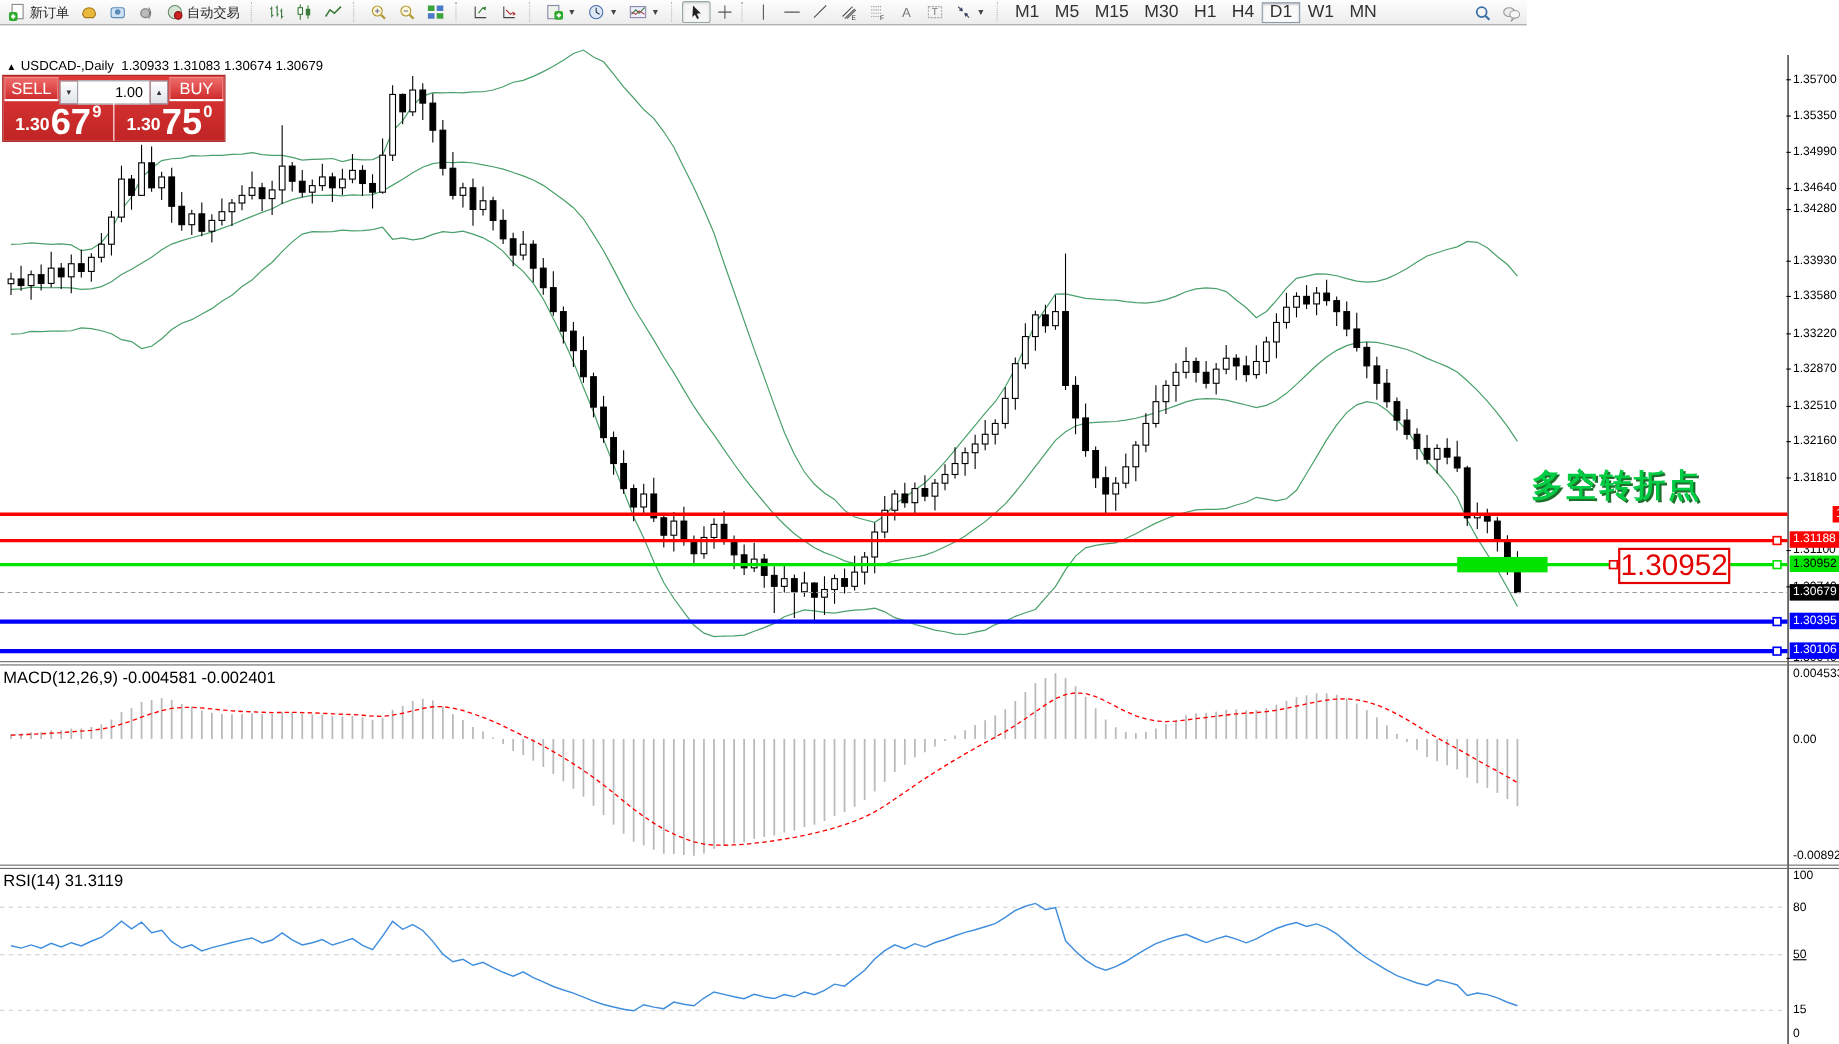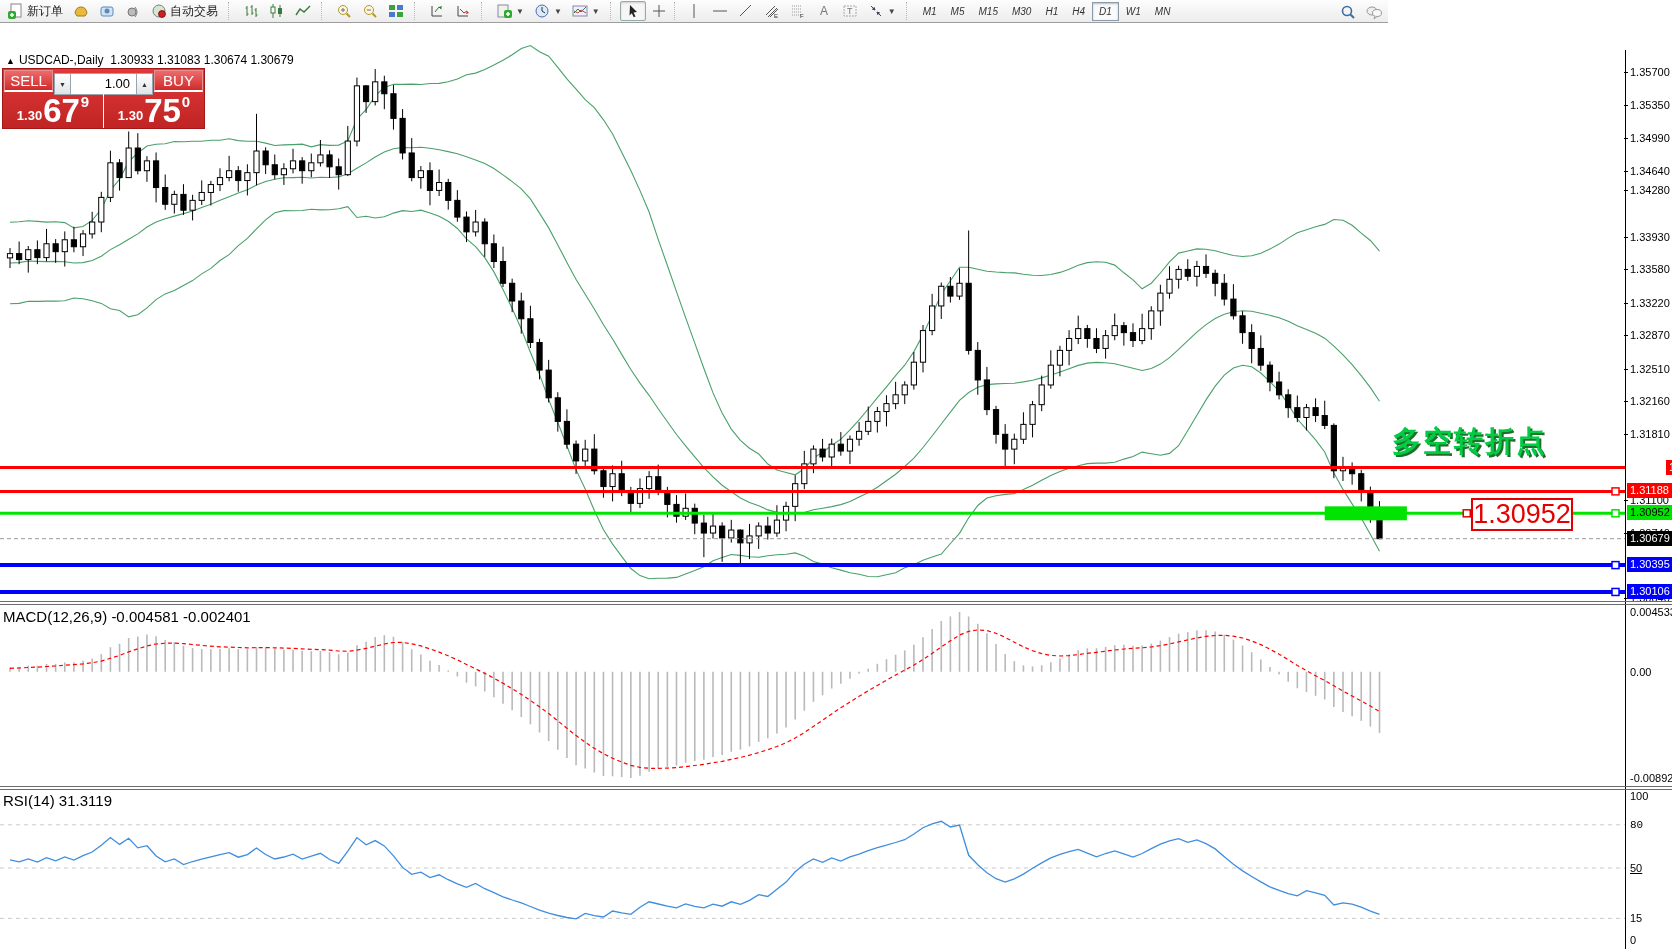--- a/index.html
+++ b/index.html
@@ -11,22 +11,22 @@
   #toolbar { position:absolute; left:0; top:0; width:1388px; height:23px;
     background:linear-gradient(#fdfdfd,#ececec); border-bottom:1px solid #9e9e9e;
     display:flex; align-items:center; font-size:12px; color:#222; z-index:30; }
   .tb-group { display:flex; align-items:center; height:23px; padding:0 3px; }
   .tb-sep { width:5px; height:18px; border-left:1px dotted #b9b9b9; margin:0 2px; }
   .tb-btn { display:flex; align-items:center; gap:3px; padding:1px 4px; height:20px;
     border:1px solid transparent; border-radius:2px; white-space:nowrap; cursor:default; }
   .tb-btn.pressed { background:#f6f6f6; border:1px solid #9aa; box-shadow:inset 0 1px 2px #ccc; }
   .tb-label { font-size:12px; }
   .caret { font-size:8px; color:#444; margin-left:1px; }
-  .tf-btn { padding:1px 6px; font-size:10px; color:#333; border:1px solid transparent; height:19px;
-    display:flex; align-items:center;font-style:italic; }
+  .tf-btn { padding:1px 6px; font-size:16px; color:#333; border:1px solid transparent; height:19px;
+    display:flex; align-items:center; }
   .tf-btn.active { background:#fafafa; border:1px solid #8a9aa8; box-shadow:inset 0 1px 2px #bbb; }
   .ico { width:16px; height:16px; display:inline-block; }
   #tb-right { position:absolute; right:6px; top:0; height:23px; display:flex; align-items:center; gap:10px; }
 
   
   #chart-area { position:absolute; left:0; top:24px; width:1660px; height:925px; background:#fff; }
   .axis-v { position:absolute; left:1625px; top:26px; width:1px; height:901px; background:#000; }
   .pane-sep { position:absolute; left:0; width:1672px; height:1px; background:#6b6b6b; }
   #symbol-line { position:absolute; left:6px; top:29px; font-size:12px; color:#000; z-index:6; }
   #symbol-line b { font-weight:normal; }
@@ -53,21 +53,21 @@
     border:1px solid #e89090; font-size:15px; color:#fff; display:flex; align-items:center;
     justify-content:center; border-bottom:2px solid #fff; }
   #tp-vol { flex:1; display:flex; height:22px; margin-top:4px; }
   .spin { width:17px; background:linear-gradient(#fff,#dfe3e8); border:1px solid #9aa4ad; color:#333;
     font-size:7px; display:flex; align-items:center; justify-content:center; }
   #vol-field { flex:1; background:#fff; color:#000; font-size:13px; text-align:right;
     padding:2px 6px 0 0; border-top:1px solid #9aa4ad; border-bottom:1px solid #9aa4ad; }
   #tp-row2 { display:flex; height:36px; }
   .tp-price { flex:1; display:flex; align-items:flex-end; justify-content:center; padding-bottom:1px; }
   .tp-price.left { border-right:1px solid #ffffff; }
-  .p-small { font-size:13px; font-weight:bold; margin-bottom:4px; }
+  .p-small { font-size:16px; font-weight:bold; margin-bottom:4px; }
   .p-big { font-size:33px; font-weight:bold; line-height:33px; margin:0 1px; }
   .p-sup { font-size:15px; font-weight:bold; align-self:flex-start; margin-top:1px; }
 
   
   .ind-label { position:absolute; left:3px; font-size:15px; color:#000; z-index:6; }
   .ind-val { position:absolute; font-size:11px; color:#000; z-index:6; }
 
   svg#plot { position:absolute; left:0; top:0; z-index:2; }
   .svg-layer { pointer-events:none; }
 </style>
@@ -890,20 +890,20 @@
     </div>
     <div class="ind-label" style="top:768px">
       <span>RSI(14)</span> <span>31.3119</span>
     </div>
 
     <div id="sub-axis-labels">
         <div class="ind-val" style="left: 1630px; top: 582px;">0.004533</div>
         <div class="ind-val" style="left: 1630px; top: 641.762px;">0.00</div>
         <div class="ind-val" style="left: 1630px; top: 748px;">-0.008928</div>
         <div class="ind-val" style="left: 1630px; top: 766px;">100</div>
-        <div class="ind-val" style="left: 1630px; top: 794.8px; font-family: Liberation Mono, monospace;">80</div>
+        <div class="ind-val" style="left: 1630px; top: 794.8px;">80</div>
         <div class="ind-val" style="left: 1630px; top: 838px; text-decoration: underline;">50</div>
         <div class="ind-val" style="left: 1630px; top: 888.4px;">15</div>
         <div class="ind-val" style="left: 1630px; top: 910px;">0</div>
       </div>
 
   </div>
 </div>
 
 </body></html>

